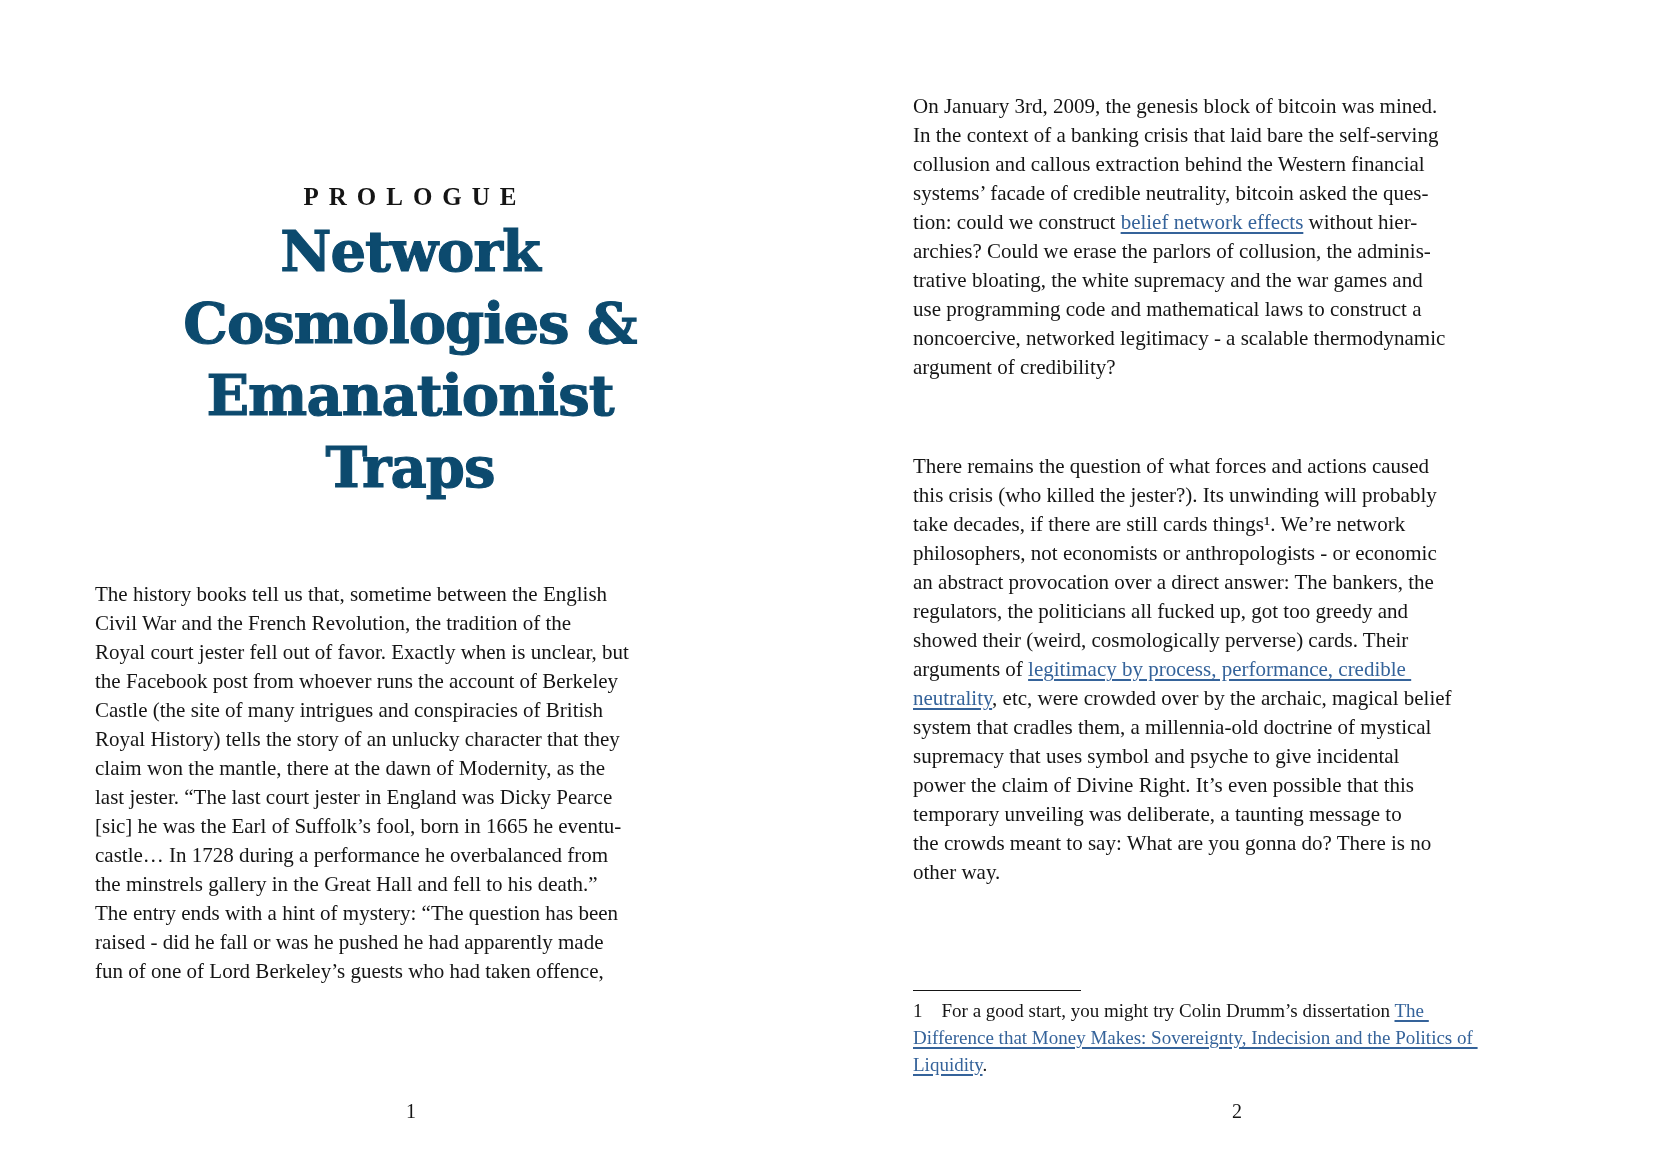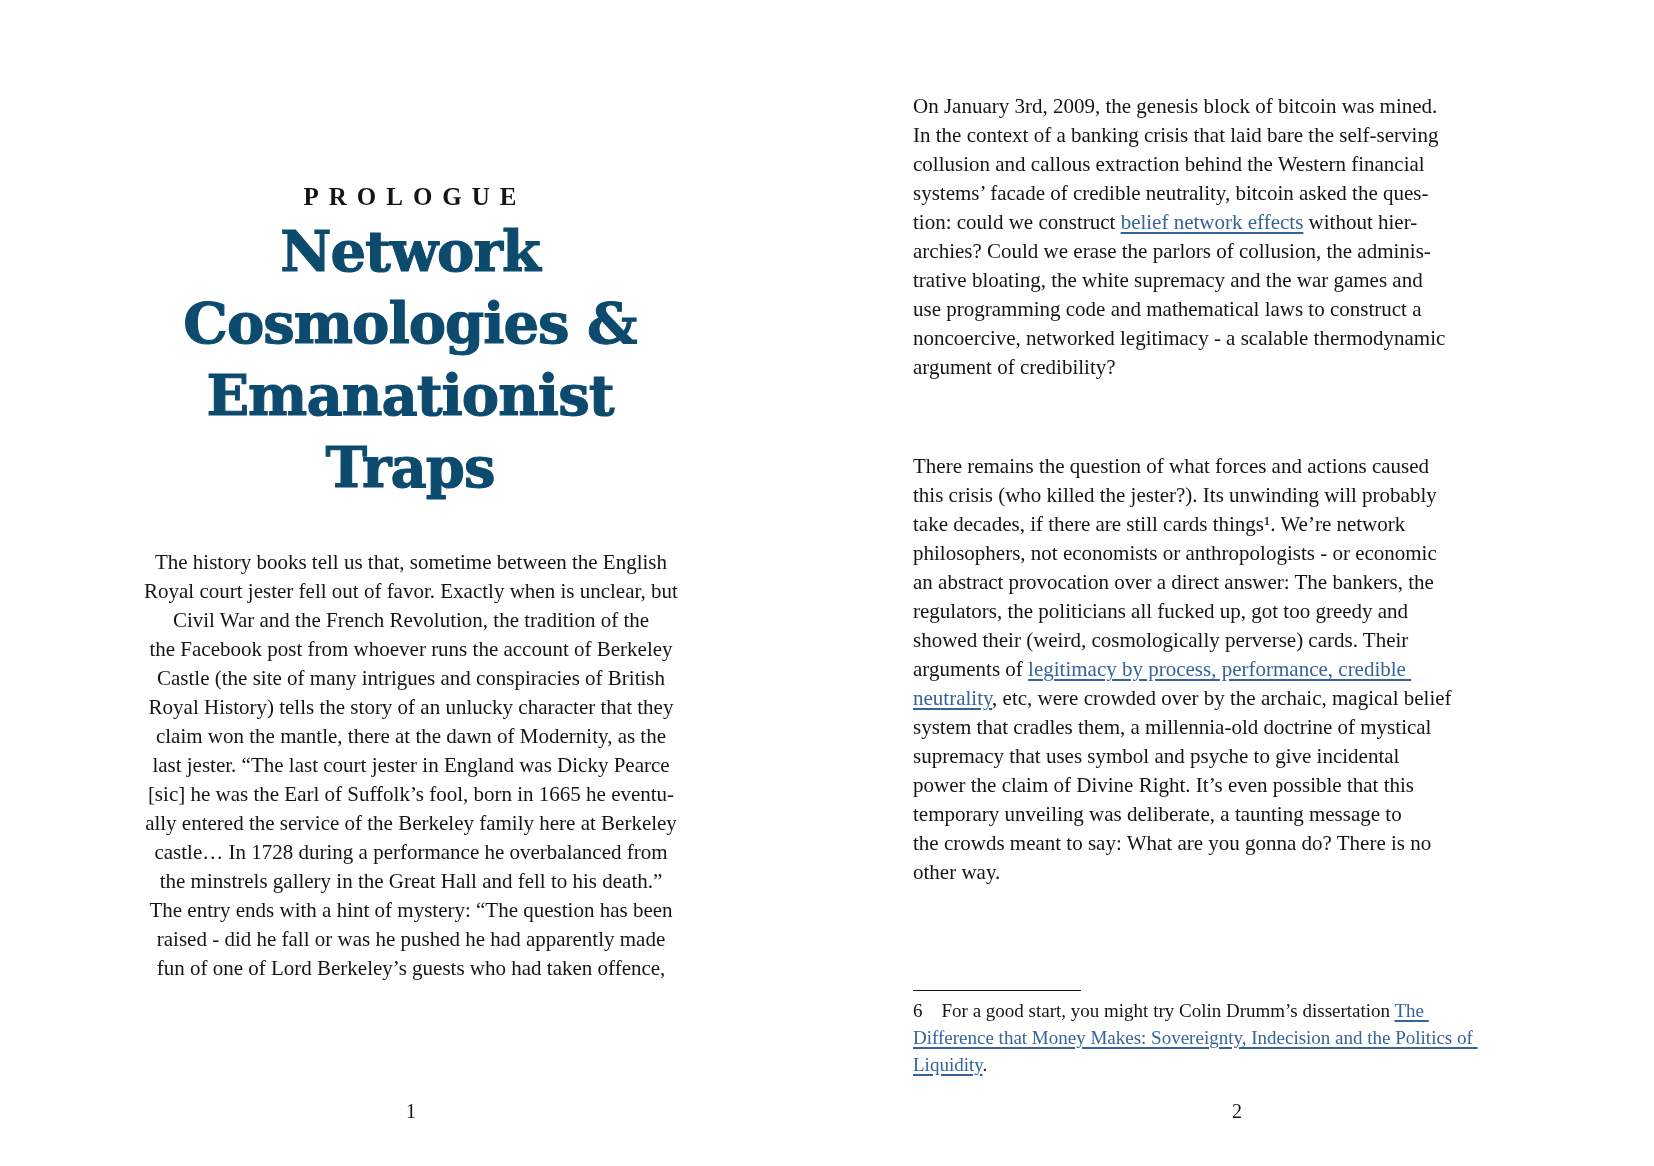--- a/index.html
+++ b/index.html
@@ -51,21 +51,21 @@
     line-height: 72px;
     letter-spacing: -1px;
     color: #0c4a6e;
   }
   .body-text {
     position: absolute;
     font-size: 21px;
     line-height: 29px;
   }
   .line { white-space: pre; }
-  #left-body  { left: 95px; width: 632px; top: 548px; text-align: center; }
+  #left-body  { left: 95px; width: 632px; top: 580px; }
   #right-para1 { left: 86px; width: 648px; top: 92px; }
   #right-para2 { left: 86px; width: 648px; top: 452px; }
 
   .link {
     color: var(--link, #35639a);
     text-decoration: underline;
     text-decoration-thickness: 1.5px;
     text-underline-offset: 3px;
     cursor: pointer;
   }
@@ -103,29 +103,28 @@
   <section class="page" id="left-page">
     <div class="kicker">PROLOGUE</div>
     <h1 class="book-title">
         <div class="line"><span>Network</span></div>
         <div class="line"><span>Cosmologies &amp;</span></div>
         <div class="line"><span>Emanationist</span></div>
         <div class="line"><span>Traps</span></div>
       </h1>
     <div class="body-text" id="left-body">
         <div class="line"><span>The history books tell us that, sometime between the English</span></div>
+        <div class="line"><span>Civil War and the French Revolution, the tradition of the</span></div>
         <div class="line"><span>Royal court jester fell out of favor. Exactly when is unclear, but</span></div>
-        <div class="line"><span>Civil War and the French Revolution, the tradition of the</span></div>
         <div class="line"><span>the Facebook post from whoever runs the account of Berkeley</span></div>
         <div class="line"><span>Castle (the site of many intrigues and conspiracies of British</span></div>
         <div class="line"><span>Royal History) tells the story of an unlucky character that they</span></div>
         <div class="line"><span>claim won the mantle, there at the dawn of Modernity, as the</span></div>
         <div class="line"><span>last jester. “The last court jester in England was Dicky Pearce</span></div>
         <div class="line"><span>[sic] he was the Earl of Suffolk’s fool, born in 1665 he eventu-</span></div>
-        <div class="line"><span>ally entered the service of the Berkeley family here at Berkeley</span></div>
         <div class="line"><span>castle… In 1728 during a performance he overbalanced from</span></div>
         <div class="line"><span>the minstrels gallery in the Great Hall and fell to his death.”</span></div>
         <div class="line"><span>The entry ends with a hint of mystery: “The question has been</span></div>
         <div class="line"><span>raised - did he fall or was he pushed he had apparently made</span></div>
         <div class="line"><span>fun of one of Lord Berkeley’s guests who had taken offence,</span></div>
       </div>
     <div class="page-num" id="left-pagenum">1</div>
   </section>
 
   <section class="page" id="right-page">
@@ -153,20 +152,20 @@
         <div class="line"><a class="link">neutrality</a><span>, etc, were crowded over by the archaic, magical belief</span></div>
         <div class="line"><span>system that cradles them, a millennia-old doctrine of mystical</span></div>
         <div class="line"><span>supremacy that uses symbol and psyche to give incidental</span></div>
         <div class="line"><span>power the claim of Divine Right. It’s even possible that this</span></div>
         <div class="line"><span>temporary unveiling was deliberate, a taunting message to</span></div>
         <div class="line"><span>the crowds meant to say: What are you gonna do? There is no</span></div>
         <div class="line"><span>other way.</span></div>
       </div>
     <div class="footnote-rule"></div>
     <div id="footnote">
-        <div class="line"><span>6    For a good start, you might try Colin Drumm’s dissertation </span><a class="link">The </a></div>
+        <div class="line"><span>1    For a good start, you might try Colin Drumm’s dissertation </span><a class="link">The </a></div>
         <div class="line"><a class="link">Difference that Money Makes: Sovereignty, Indecision and the Politics of </a></div>
         <div class="line"><a class="link">Liquidity</a><span>.</span></div>
       </div>
     <div class="page-num" id="right-pagenum">2</div>
   </section>
 
 </div>
 
 </body></html>

